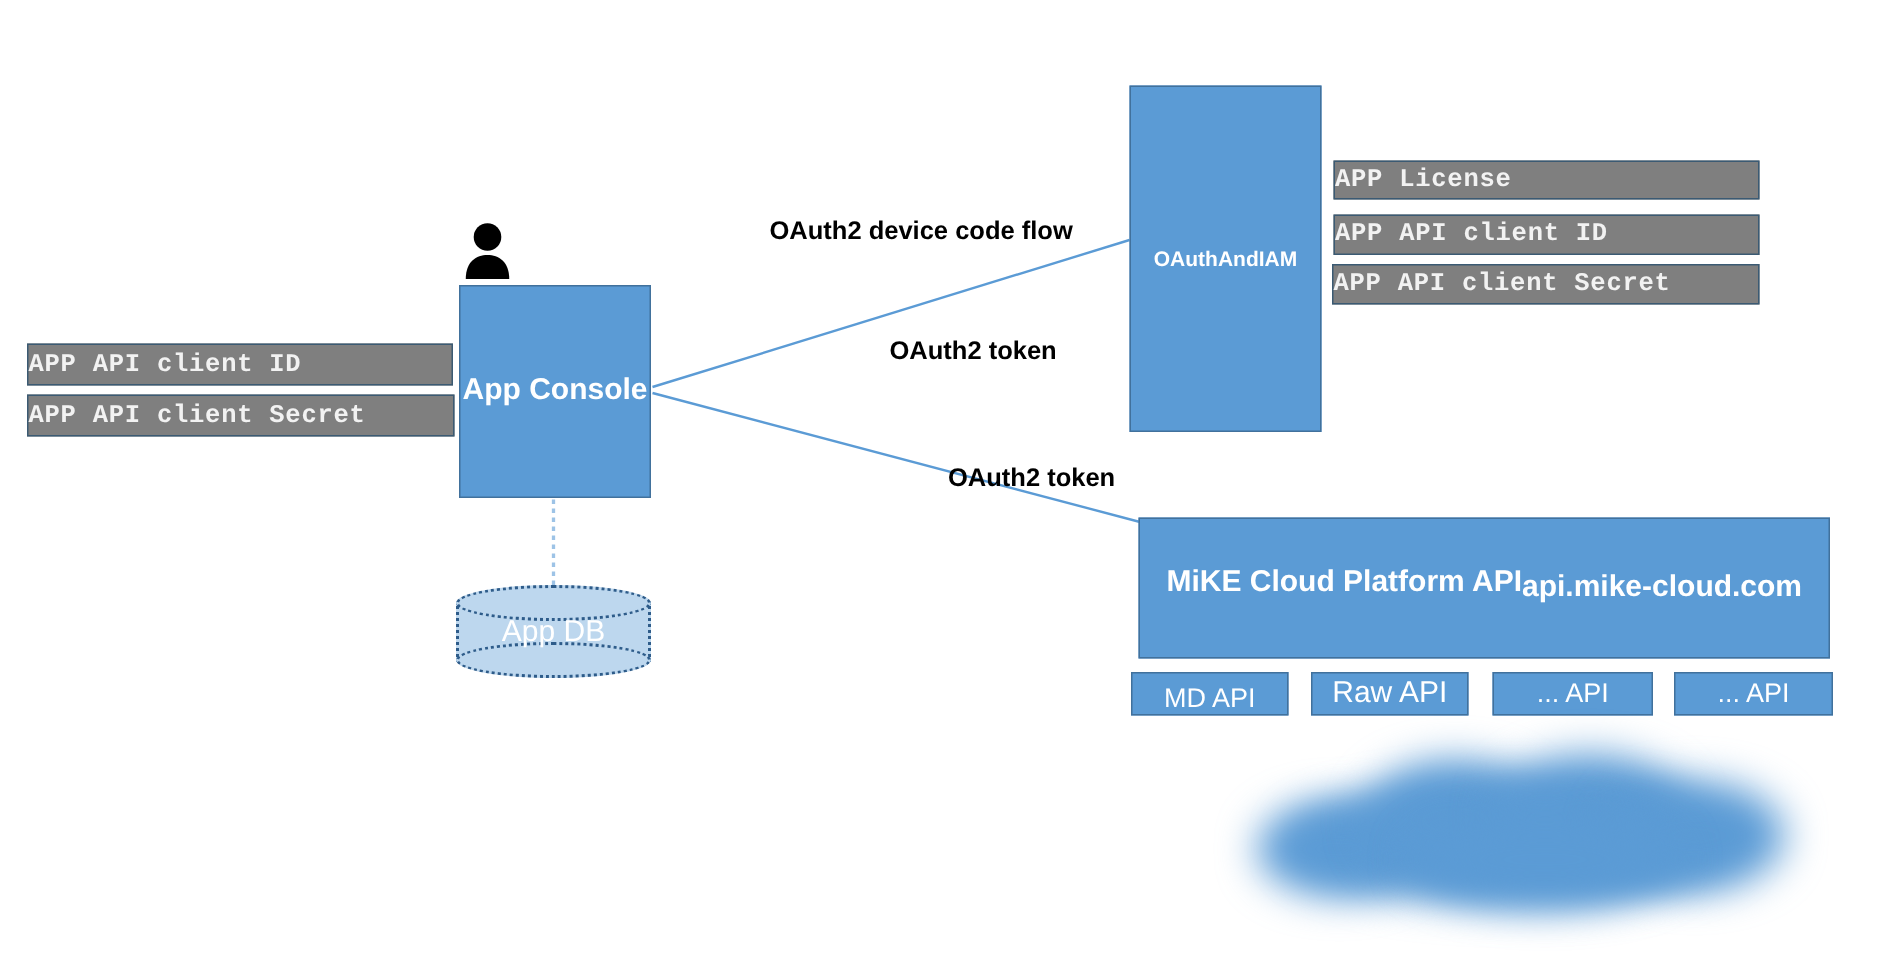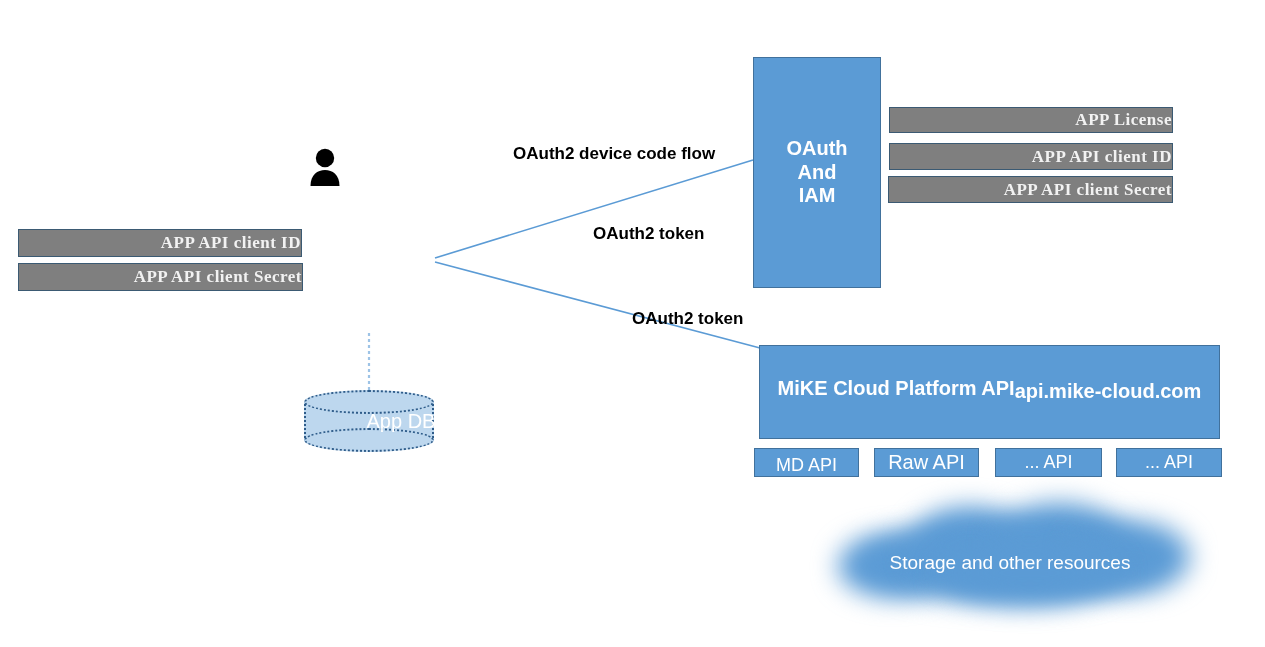--- a/index.html
+++ b/index.html
@@ -33,27 +33,27 @@
   }
   .blue-box.bold { font-weight: bold; }
 
   
   .gray-chip {
     position: absolute;
     background: #7F7F7F;
     border: 1px solid #3B5A73;
     box-sizing: border-box;
     color: #F2F2F2;
-    font-family: Liberation Serif, serif;
+    font-family: Liberation Mono, monospace;
     font-size: 17px;
     font-weight: bold;
     letter-spacing: 0.5px;
     display: flex;
     align-items: center;
-    justify-content: flex-end;
+    justify-content: flex-start;
     text-align: center;
     white-space: nowrap;
   }
 
   
   .conn-label {
     position: absolute;
     color: #000000;
     font-size: 17px;
     font-weight: bold;
@@ -121,21 +121,20 @@
   #app-db .cyl-text {
     position: absolute;
     left: 0; top: 12px;
     width: 130px;
     height: 38px;
     display: flex;
     align-items: center;
     justify-content: center;
     color: #ffffff;
     font-size: 20px;
-    padding-left: 32px;
   }
 
   
   #cloud-shape {
     position: absolute;
     left: 820px;
     top: 495px;
     width: 380px;
     height: 130px;
   }
@@ -165,20 +164,23 @@
     <line x1="435" y1="258" x2="753" y2="160" stroke="#5B9BD5" stroke-width="1.6"></line>
     <line x1="435" y1="262" x2="760" y2="348" stroke="#5B9BD5" stroke-width="1.6"></line>
     <line x1="369" y1="333" x2="369" y2="392" stroke="#9DC3E6" stroke-width="2.2" stroke-dasharray="3,3"></line>
   </svg>
 
   <svg id="actor-icon" viewBox="0 0 32 38">
     <circle cx="16" cy="10" r="9.2" fill="#000000"></circle>
     <path d="M1.5 38 C1.5 26.5 8.5 22 16 22 C23.5 22 30.5 26.5 30.5 38 Z" fill="#000000"></path>
   </svg>
 
+  <div class="blue-box bold" style="left:306px; top:190px; width:128px; height:142px; font-size:20px;">
+    <span>App Console</span>
+  </div>
 
   <div class="gray-chip" style="left:18px; top:229px; width:284px; height:28px;">
     <span>APP API client ID</span>
   </div>
   <div class="gray-chip" style="left:18px; top:263px; width:285px; height:28px;">
     <span>APP API client Secret</span>
   </div>
 
   <div id="app-db">
     <div class="cyl-body"></div>
@@ -186,21 +188,21 @@
     <div class="cyl-top"></div>
     <div class="cyl-text">App DB</div>
   </div>
 
   <div class="conn-label" style="left:481px; top:143px;">
     <div>OAuth2 device code flow</div>
   </div>
   <div class="conn-label" style="left:561px; top:223px;">OAuth2 token</div>
   <div class="conn-label" style="left:600px; top:308px;">OAuth2 token</div>
 
-  <div class="blue-box bold" style="left:753px; top:57px; width:128px; height:231px; font-size:20px; flex-direction:column;">
+  <div class="blue-box bold" style="left:753px; top:57px; width:128px; height:231px; font-size:14px; flex-direction:row;">
     <span>OAuth</span>
     <span>And</span>
     <span>IAM</span>
   </div>
 
   <div class="gray-chip" style="left:889px; top:107px; width:284px; height:26px;">
     <span>APP License</span>
   </div>
   <div class="gray-chip" style="left:889px; top:143px; width:284px; height:27px;">
     <span>APP API client ID</span>
@@ -228,15 +230,14 @@
   </div>
 
   <div id="cloud-shape">
     <div class="blob" style="left:40px;  top:28px;  width:300px; height:78px;"></div>
     <div class="blob" style="left:18px;  top:40px;  width:110px; height:62px;"></div>
     <div class="blob" style="left:90px;  top:12px;  width:120px; height:80px;"></div>
     <div class="blob" style="left:175px; top:8px;   width:130px; height:82px;"></div>
     <div class="blob" style="left:250px; top:26px;  width:120px; height:72px;"></div>
     <div class="blob" style="left:120px; top:48px;  width:180px; height:60px;"></div>
   </div>
-  <div id="cloud-label">Storage and other resources</div>
 
 </div>
 
 </body></html>

